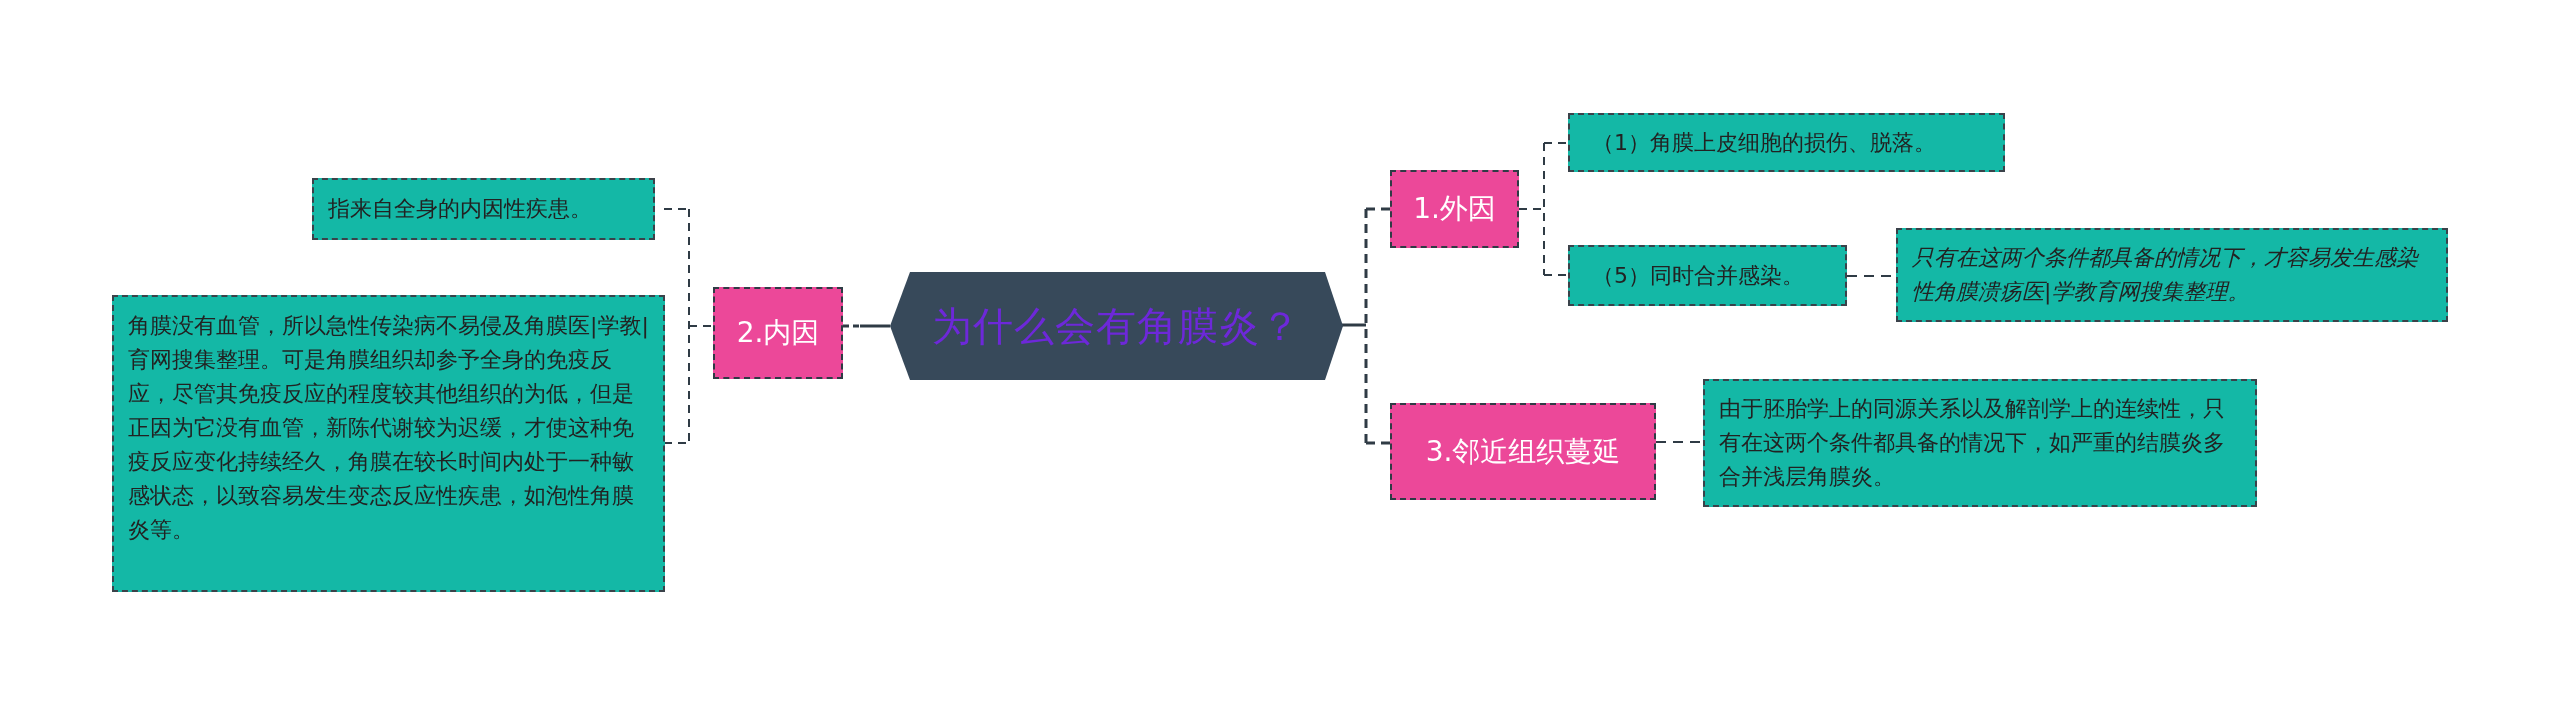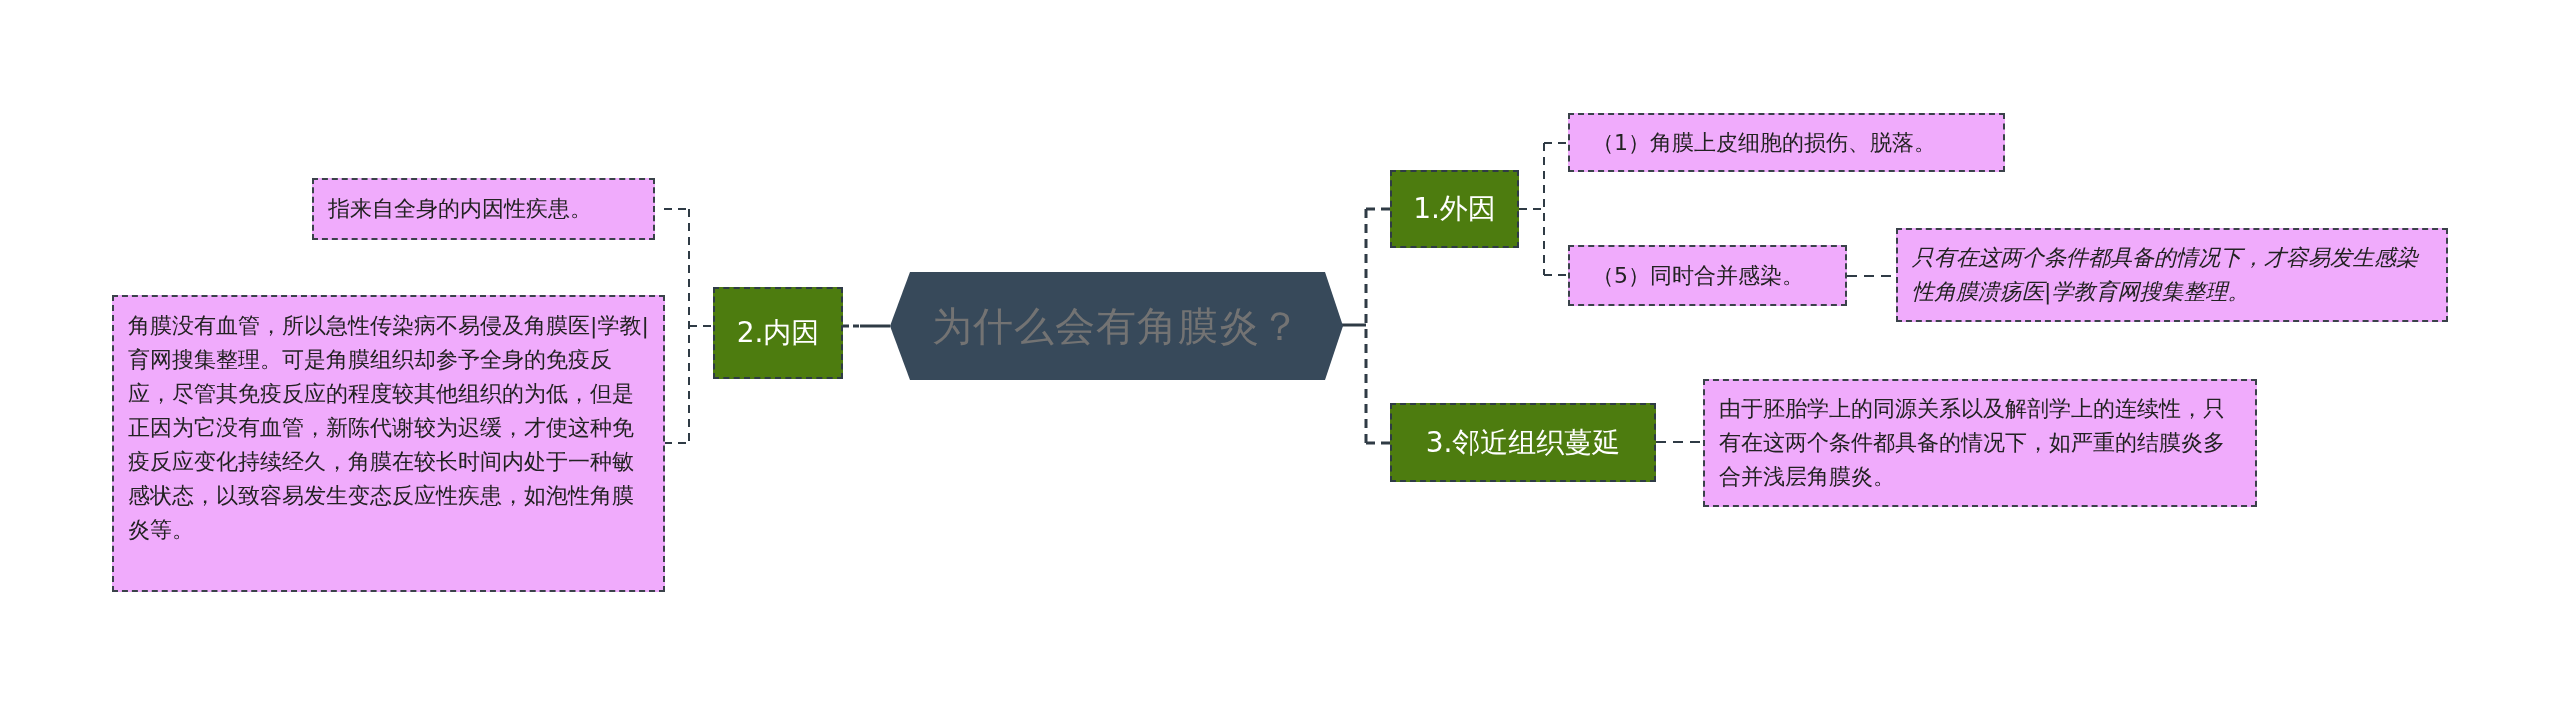--- a/index.html
+++ b/index.html
@@ -3,29 +3,29 @@
 <meta charset="utf-8">
 <style>
   html, body { margin:0; padding:0; background:#ffffff; }
   body { width:2560px; height:704px; position:relative; overflow:hidden;
          font-family:"DejaVu Sans","Liberation Sans",sans-serif; }
   .abs { position:absolute; box-sizing:border-box; }
   svg.wires { position:absolute; left:0; top:0; width:2560px; height:704px; }
   .root {
     left:890px; top:272px; width:453px; height:108px;
     display:flex; align-items:center; justify-content:center;
-    color:#737373; font-size:40px; letter-spacing:1px;
+    color:#6d28d9; font-size:40px; letter-spacing:1px;
   }
   .branch {
-    background:#4d7c0f; color:#ffffff; font-size:28px;
+    background:#ec4899; color:#ffffff; font-size:28px;
     border:2px dashed #2f3b45;
     display:flex; align-items:center; justify-content:center; white-space:nowrap;
   }
   .leaf {
-    border:2px dashed #3a424a; background:#f0abfc; color:#222222;
+    border:2px dashed #3a424a; background:#14b8a6; color:#222222;
     font-size:22px; line-height:34px; padding:0 14px; display:flex; align-items:center;justify-content:center;
   }
   .leaf .txt { width:100%; word-break:break-all; }
 </style>
 </head>
 <body>
 
 <svg class="wires" viewBox="0 0 2560 704">
   <g stroke="#2f3b45" fill="none">
 
@@ -76,18 +76,18 @@
 <div class="abs leaf" style="left:1568px; top:113px; width:437px; height:59px; padding-left:22px;">
   <span class="txt">（1）角膜上皮细胞的损伤、脱落。</span>
 </div>
 <div class="abs leaf" style="left:1568px; top:245px; width:279px; height:61px; padding-left:22px;">
   <span class="txt">（5）同时合并感染。</span>
 </div>
 <div class="abs leaf" style="left:1896px; top:228px; width:552px; height:94px;font-style:italic;">
   <span class="txt">只有在这两个条件都具备的情况下，才容易发生感染性角膜溃疡医|学教育网搜集整理。</span>
 </div>
 
-<div class="abs branch" style="left:1390px; top:403px; width:266px; height:79px;">
+<div class="abs branch" style="left:1390px; top:403px; width:266px; height:97px;">
   <span>3.邻近组织蔓延</span>
 </div>
 <div class="abs leaf" style="left:1703px; top:379px; width:554px; height:128px;">
   <span class="txt">由于胚胎学上的同源关系以及解剖学上的连续性，只有在这两个条件都具备的情况下，如严重的结膜炎多合并浅层角膜炎。</span>
 </div>
 
 </body></html>

